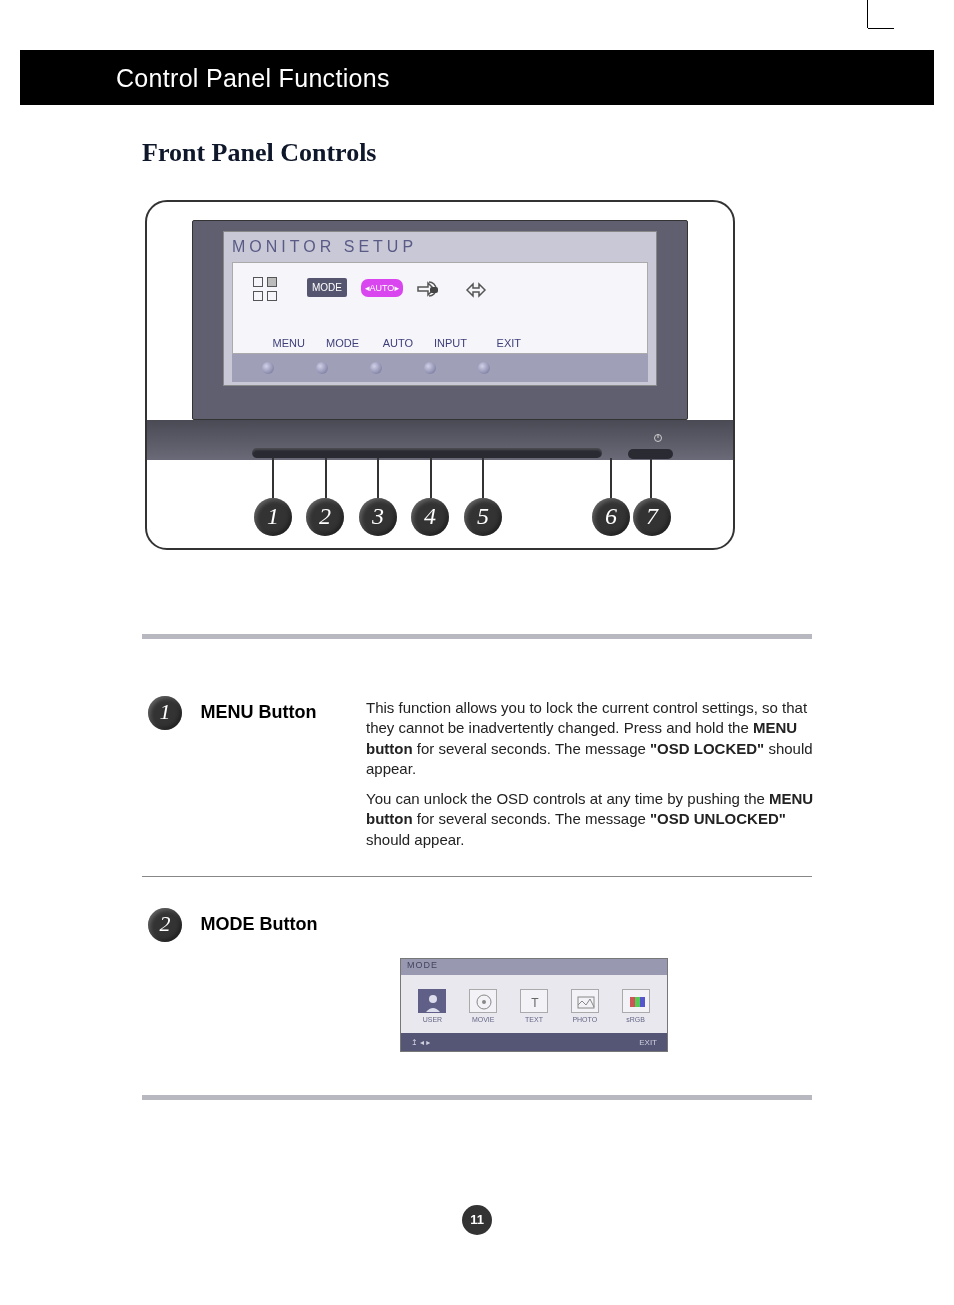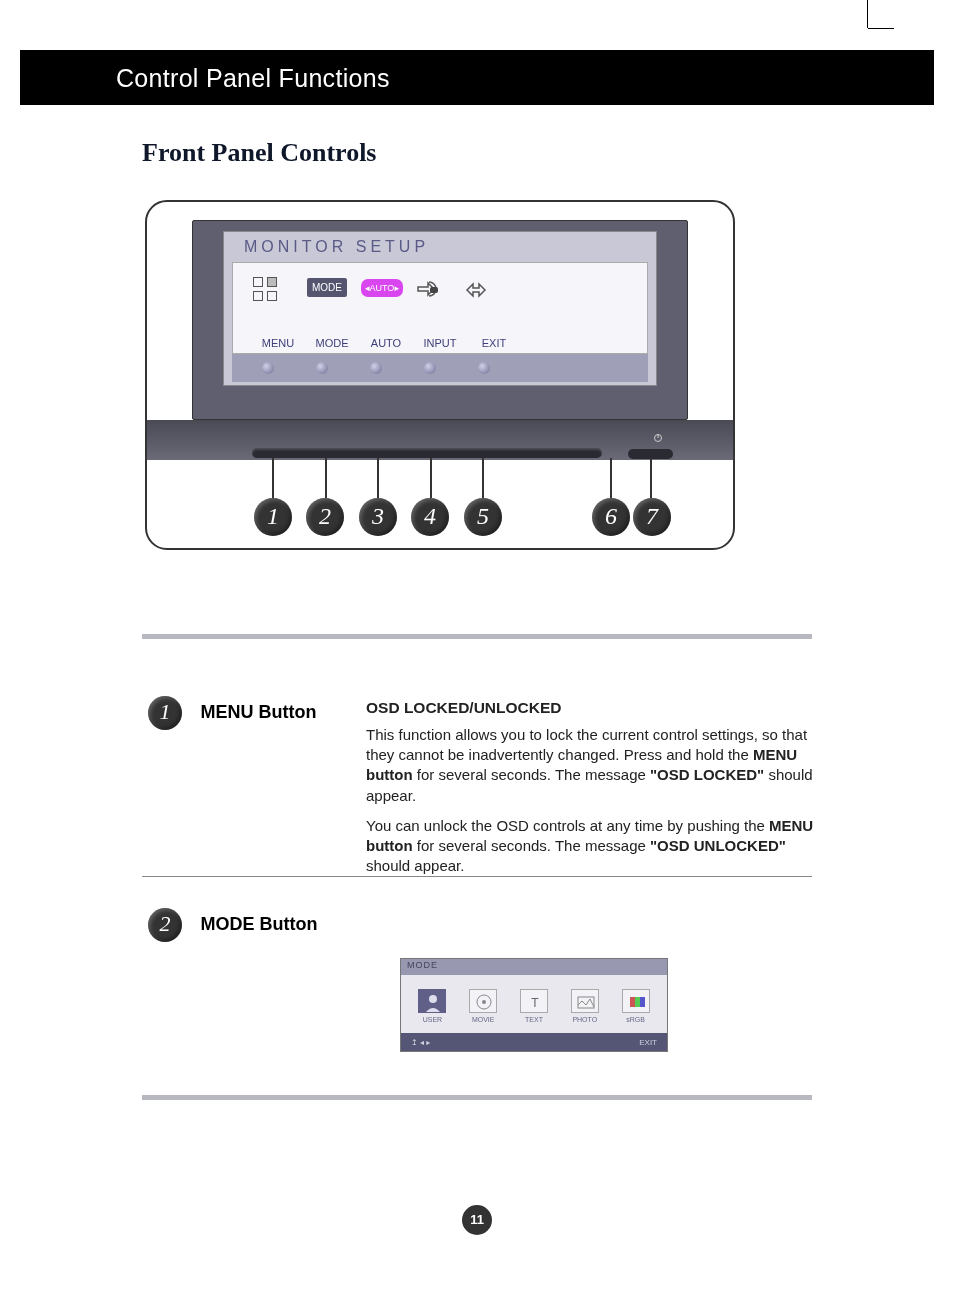--- a/index.html
+++ b/index.html
@@ -56,21 +56,21 @@
   .osd-panel {
     position: absolute;
     top: 10px; left: 30px; right: 30px; height: 155px;
     background: #c8c8d6;
     border: 1px solid #888;
   }
   .osd-title {
     font-size: 16px;
     letter-spacing: 4px;
     color: #5a5a87;
-    padding: 6px 20px;
+    padding: 6px 8px;
   }
   .osd-inner {
     background: #f5f5fa;
     margin: 0 8px;
     height: 92px;
     border: 1px solid #aaa;
     position: relative;
   }
   .osd-icons-row {
     display: flex;
@@ -107,21 +107,21 @@
   }
   .osd-labels-row {
     position: absolute;
     bottom: 4px; left: 0; right: 0;
     display: flex;
     gap: 0;
     padding-left: 18px;
     font-size: 11px;
     color: #3e3e7a;
   }
-  .osd-labels-row span { width: 54px; text-align: center; }
+  .osd-labels-row span { width: 54px; text-align: right; }
   .dot-bar {
     background: #9f9fb8;
     height: 28px;
     margin: 0 8px;
     display: flex;
     align-items: center;
     padding-left: 30px;
     gap: 42px;
   }
   .dot-bar .dot {
@@ -388,21 +388,20 @@
 </div>
 
 <div class="divider" style="top:634px;"></div>
 
 <div class="section1">
   <span class="small-badge">1</span>
   <span class="sec-title">MENU Button</span>
 
 
   <div class="sec-body">
-    <h4>OSD LOCKED/UNLOCKED</h4>
     <p>
       <span>This function allows you to lock the current control settings, so that they cannot be inadvertently changed. Press and hold the </span><b>MENU button</b><span> for several seconds. The message </span><b>"OSD LOCKED"</b><span> should appear.</span>
     </p>
     <p>
       <span>You can unlock the OSD controls at any time by pushing the </span><b>MENU button</b><span> for several seconds. The message </span><b>"OSD UNLOCKED"</b><span> should appear.</span>
     </p>
   </div>
 </div>
 
 <div class="thin-divider" style="top:876px;"></div>

